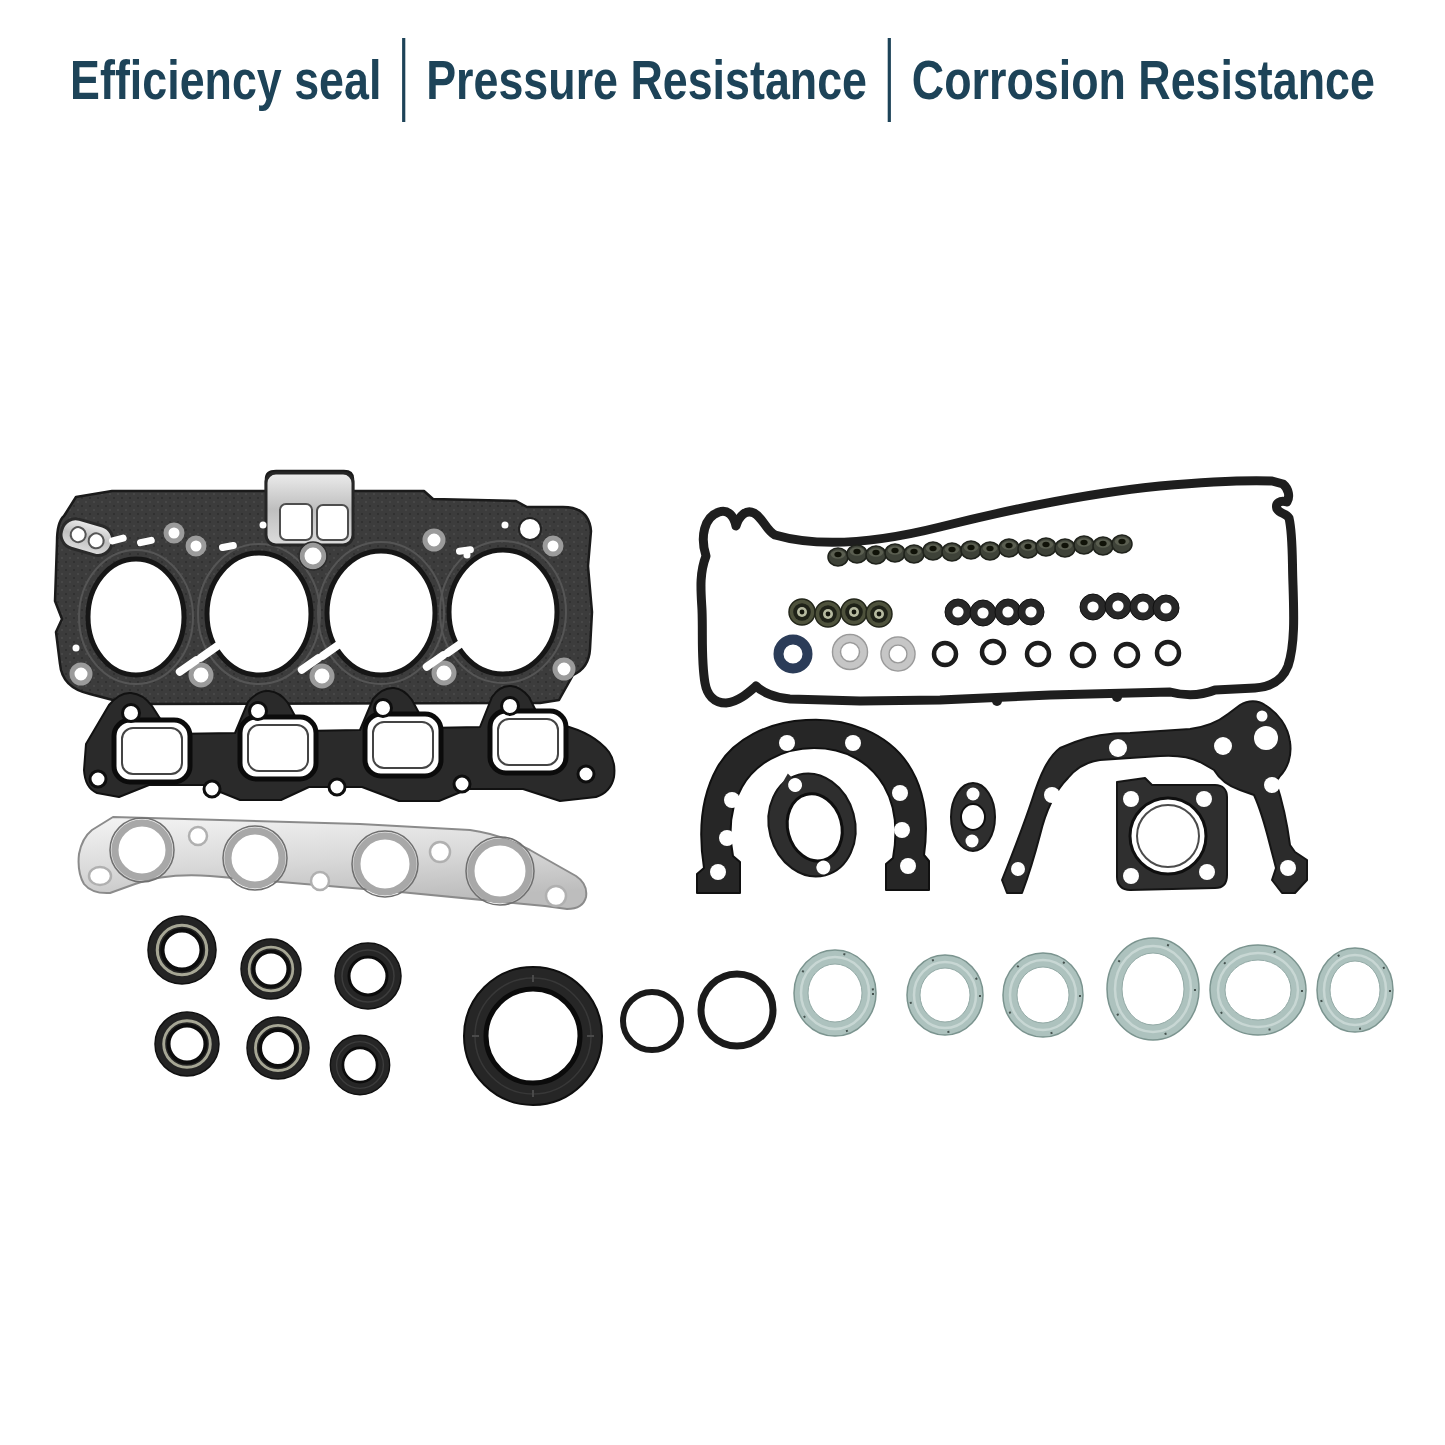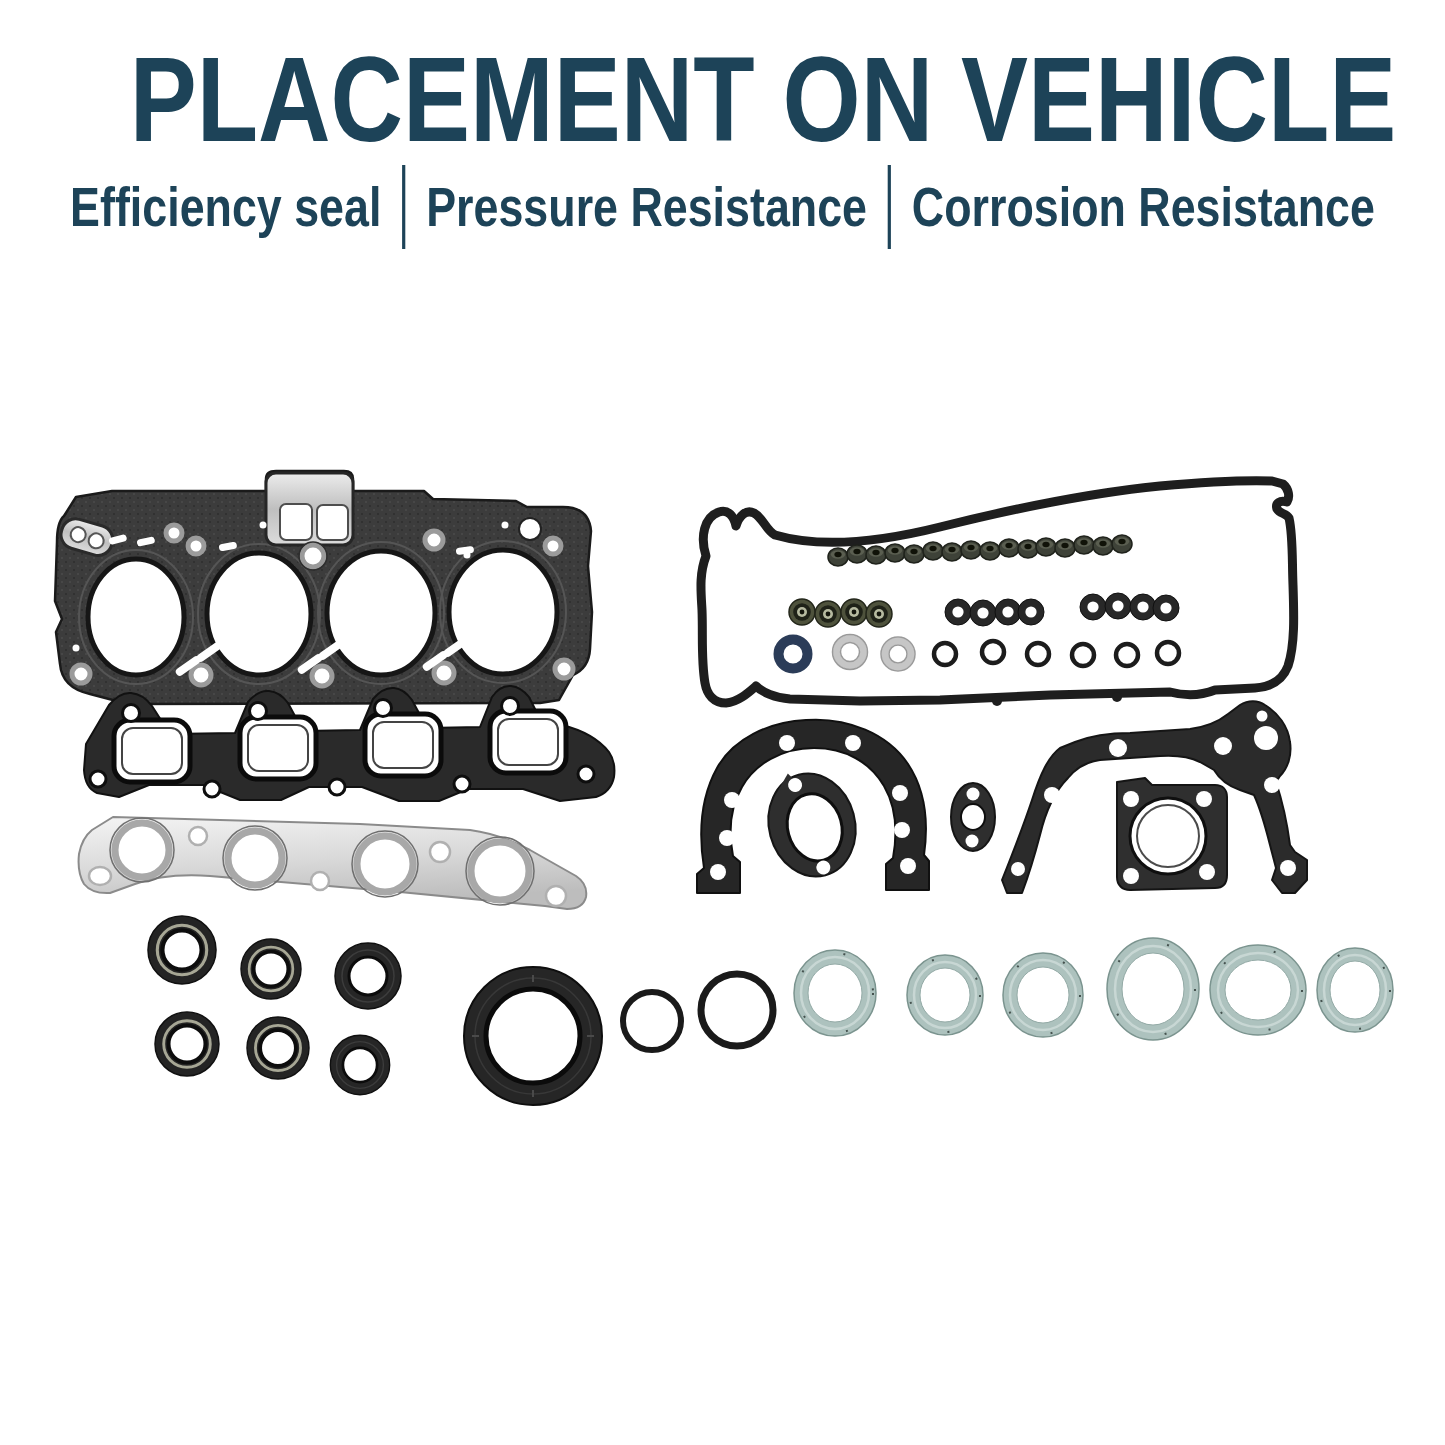--- a/index.html
+++ b/index.html
@@ -10,21 +10,20 @@
   .features{display:flex;justify-content:center;align-items:center;margin-top:2px;white-space:nowrap;
             transform:scaleX(0.80);transform-origin:50% 50%;}
   .feature{font-size:56px;font-weight:700;color:#1d4358;padding:0 26px;line-height:1.4;}
   .sep{width:4px;height:84px;background:#1d4358;flex:0 0 auto;}
   .photo{position:absolute;left:0;top:0;width:1445px;height:1445px;}
 </style>
 </head>
 <body>
 
 <div class="header">
-  <div><span class="title">PLACEMENT ON VEHICLE</span></div>
   <div class="features">
     <span class="feature">Efficiency seal</span>
     <span class="sep"></span>
     <span class="feature">Pressure Resistance</span>
     <span class="sep"></span>
     <span class="feature">Corrosion Resistance</span>
   </div>
 </div>
 
 <svg class="photo" viewBox="0 0 1445 1445" xmlns="http://www.w3.org/2000/svg">

